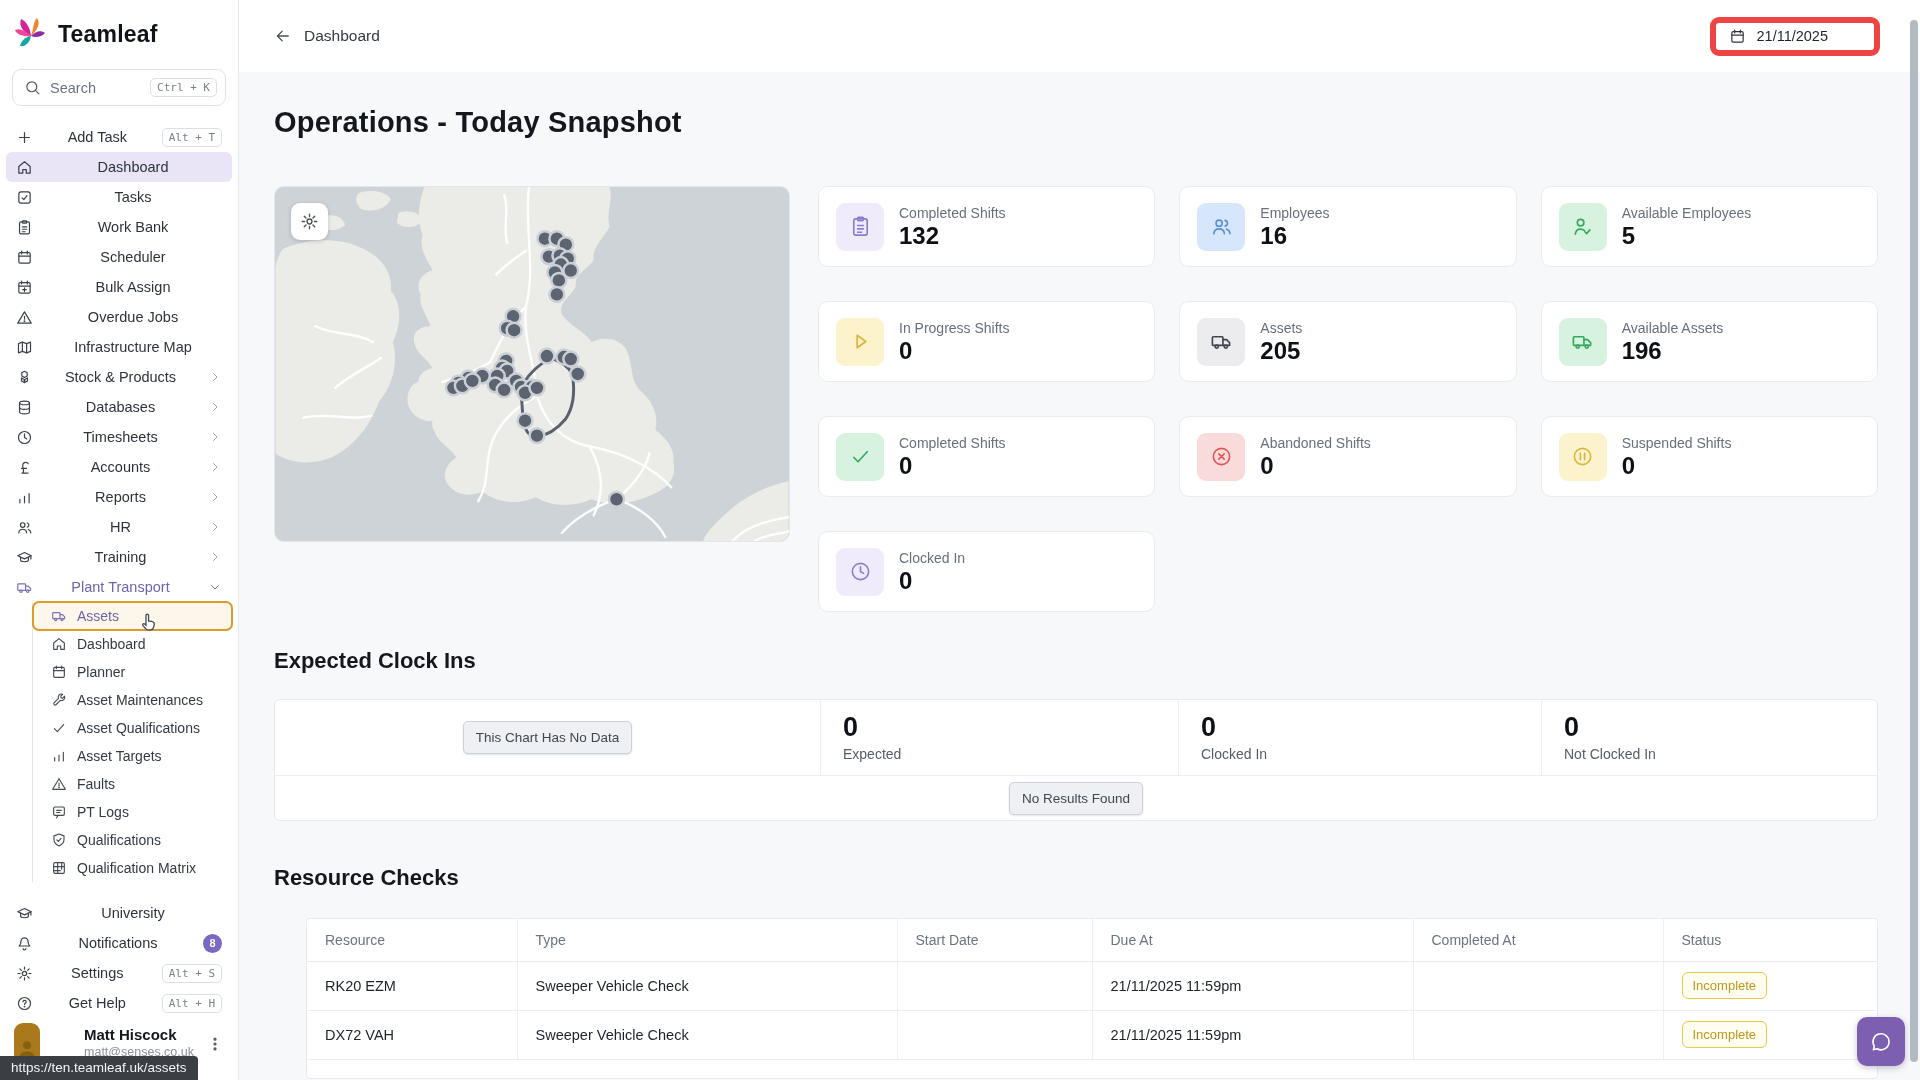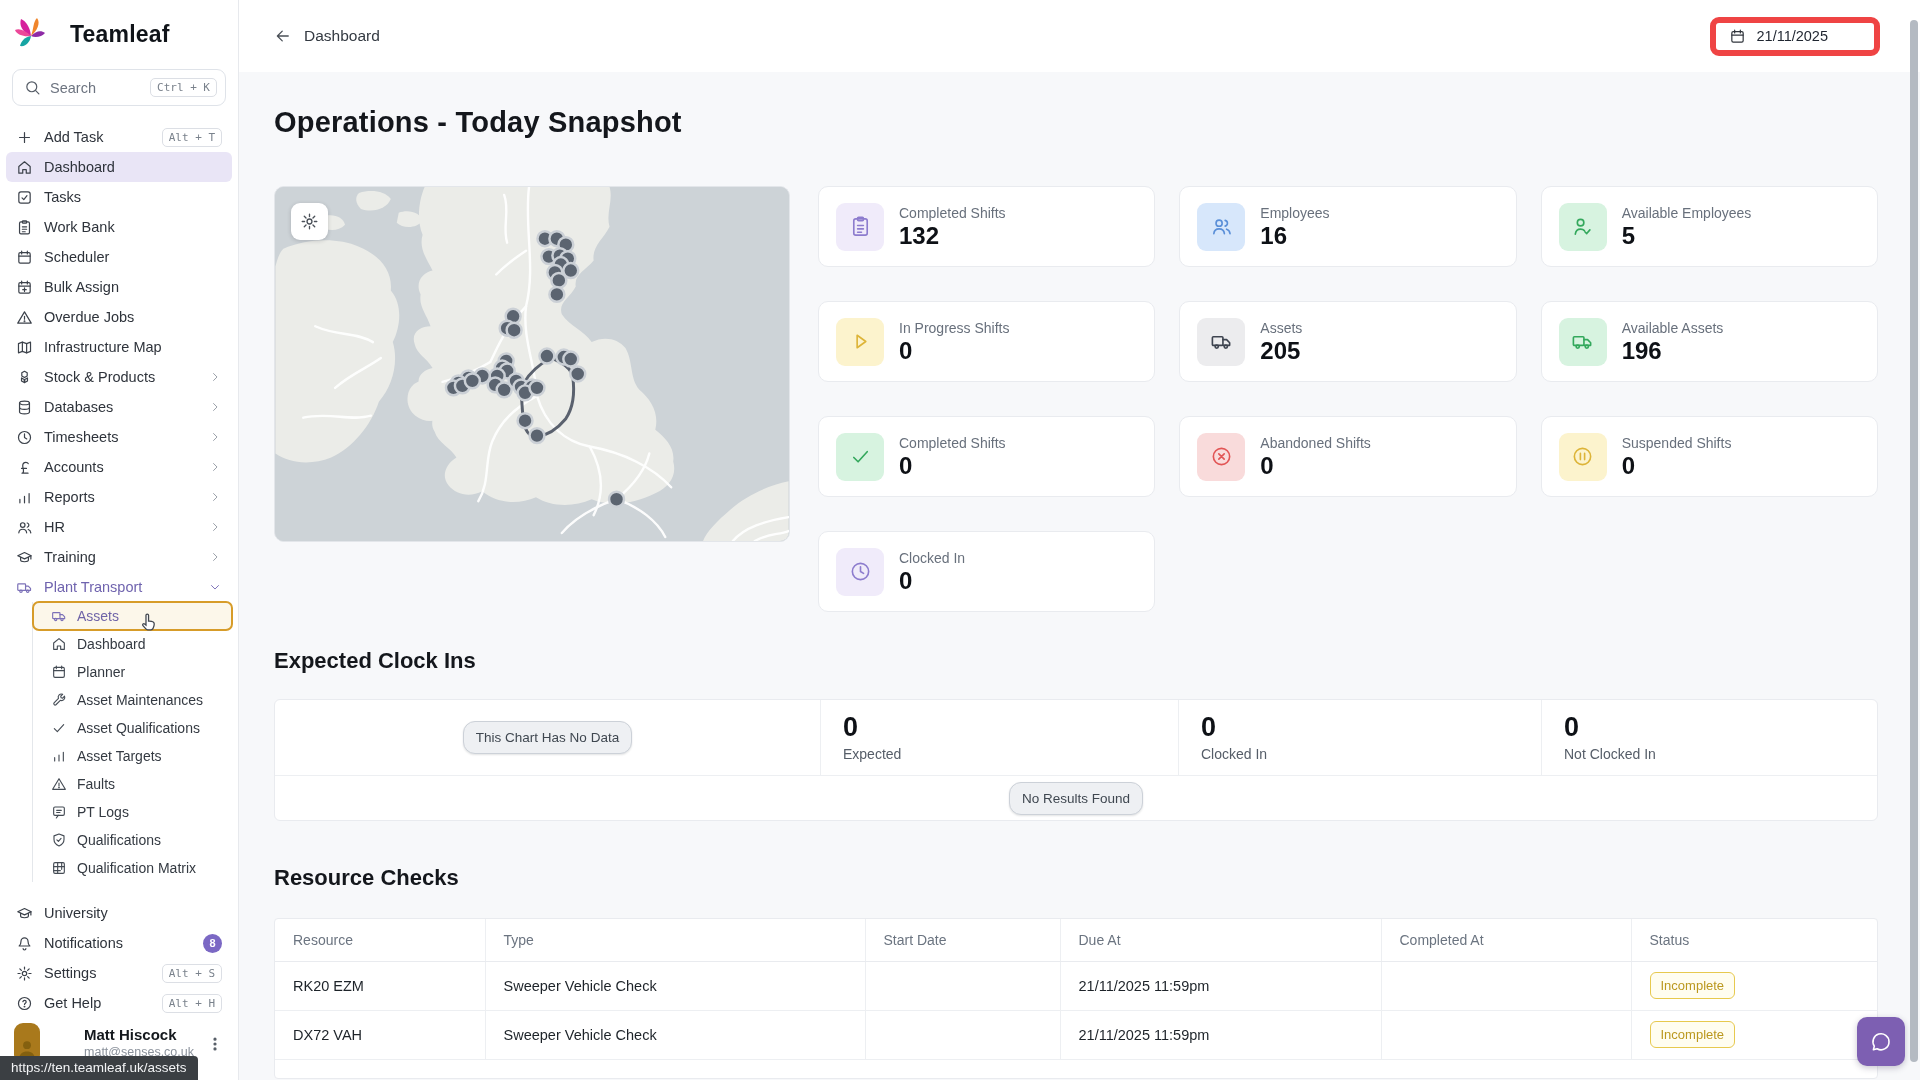--- a/index.html
+++ b/index.html
@@ -5,28 +5,28 @@
   * { margin:0; padding:0; box-sizing:border-box; }
   html,body { width:1920px; height:1080px; overflow:hidden; }
   body { font-family:"Liberation Sans", sans-serif; background:#f7f8fa; color:#21252b; position:relative; }
 
   
   .ic { display:inline-flex; align-items:center; justify-content:center; flex:0 0 auto; }
   .ic svg { width:100%; height:100%; fill:none; stroke:currentColor; stroke-width:1.7; stroke-linecap:round; stroke-linejoin:round; }
 
   
   .sidebar { position:absolute; left:0; top:0; width:239px; height:1080px; background:#fff; border-right:1px solid #e7e9ed; z-index:5; }
-  .logo-row { display:flex; align-items:center; gap:22px; padding:17px 16px 10px 14px; }
+  .logo-row { display:flex; align-items:center; gap:10px; padding:17px 16px 10px 14px; }
   .logo-mark { width:34px; height:34px; }
   .logo-text { font-size:23px; font-weight:700; color:#101419; letter-spacing:.2px; }
   .search-box { margin:8px 12px 14px; height:37px; border:1px solid #dfe3e9; border-radius:9px; display:flex; align-items:center; gap:9px; padding:0 8px 0 11px; color:#6d7480; }
   .search-box .ic { width:17px; height:17px; color:#555c66; }
   .search-label { font-size:14.5px; flex:1; }
   kbd.sc { font-family:"DejaVu Sans Mono", monospace; font-size:11px; color:#7a828c; border:1px solid #dcdfe5; border-radius:5px; padding:2px 6px; background:#fff; white-space:nowrap; }
-  .nav { padding:2px 6px 0; }
+  .nav { padding:2px 6px 0;text-align:center; }
   .nav-item { display:flex; align-items:center; gap:11px; height:30px; padding:0 10px; border-radius:6px; font-size:14.5px; color:#2e333b; cursor:pointer; position:relative; }
   .nav-item .ic { width:17px; height:17px; color:#3c424b; }
   .nav-item .lbl { flex:1; white-space:nowrap; overflow:hidden; }
   .nav-item.active { background:#e9e5f6; }
   .nav-item.pt { color:#6f63ae; }
   .nav-item.pt .ic { color:#7c71b8; }
   .nav-item .chev { width:14px; height:14px; color:#9aa0a9; }
   .sub-wrap { position:relative; margin-left:26px; border-left:1px solid #e4e7eb; padding-left:0; }
   .sub-item { display:flex; align-items:center; gap:10px; height:28px; padding:0 8px 0 18px; font-size:14px; color:#343a42; border-radius:6px; cursor:pointer; position:relative; }
   .sub-item .ic { width:16px; height:16px; color:#454c55; }
@@ -84,25 +84,25 @@
 
   
   .ecl-panel { margin-top:25px; background:#fff; border:1px solid #e9ebef; border-radius:6px; }
   .ecl-top { display:flex; height:75px; }
   .ecl-col { border-right:1px solid #edeff2; display:flex; flex-direction:column; justify-content:center; padding-left:22px; }
   .ecl-col:last-child { border-right:none; }
   .ecl-col.chartcol { width:546px; align-items:center; justify-content:center; padding-left:0; }
   .ecl-col.c2 { width:358px; } .ecl-col.c3 { width:363px; } .ecl-col.c4 { flex:1; }
   .ecl-val { font-size:27px; font-weight:700; color:#0e1116; line-height:1; }
   .ecl-lbl { font-size:14px; color:#555d68; margin-top:5px; }
-  .pill { background:#eef0f3; border:1px solid #ccd1d8; border-radius:12px; box-shadow:0 1px 2px rgba(20,24,31,.12); color:#3f4750; font-size:13.5px; padding:8px 12px; display:inline-block; }
+  .pill { background:#eef0f3; border:1px solid #ccd1d8; border-radius:5px; box-shadow:0 1px 2px rgba(20,24,31,.12); color:#3f4750; font-size:13.5px; padding:8px 12px; display:inline-block; }
   .ecl-bottom { border-top:1px solid #edeff2; height:45px; display:flex; align-items:center; justify-content:center; }
 
   
-  .rc-table-wrap { margin-top:27px; background:#fff; border:1px solid #e9ebef; border-radius:4px; overflow:hidden; }
+  .rc-table-wrap { margin-top:27px; background:#fff; border:1px solid #e9ebef; border-radius:4px; overflow:hidden;margin-left:32px; }
   table.rc { width:100%; border-collapse:collapse; table-layout:fixed; }
   table.rc th { font-weight:400; font-size:14px; color:#6b7480; text-align:left; height:42px; padding:0 18px; border-right:1px solid #edeff2; border-bottom:1px solid #e9ebef; }
   table.rc td { font-size:14.5px; color:#1d2329; height:49px; padding:0 18px; border-right:1px solid #edeff2; border-bottom:1px solid #edeff2; }
   table.rc th:last-child, table.rc td:last-child { border-right:none; }
   .badge-inc { display:inline-block; background:#fffdf0; border:1px solid #e7c94e; color:#bb981f; font-size:13px; border-radius:6px; padding:5px 10px; }
   .rc-footer-space { height:18px; }
 
   
   .chat-btn { position:absolute; right:15px; bottom:14px; width:48px; height:49px; background:#7d5fb2; border-radius:10px; display:flex; align-items:center; justify-content:center; color:#fff; cursor:pointer; z-index:40; box-shadow:0 2px 6px rgba(40,30,70,.25); }
   .chat-btn .ic { width:24px; height:24px; }

